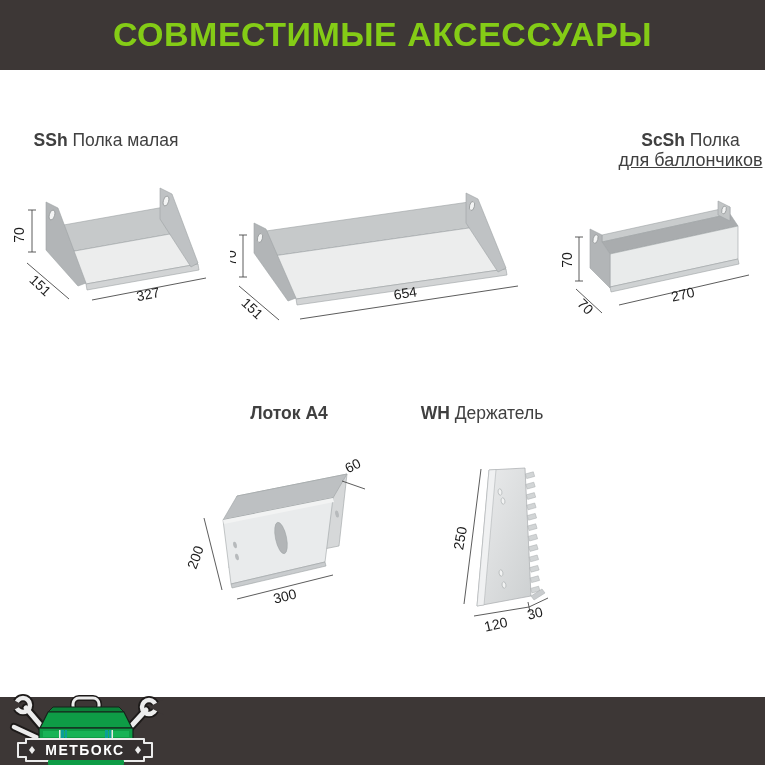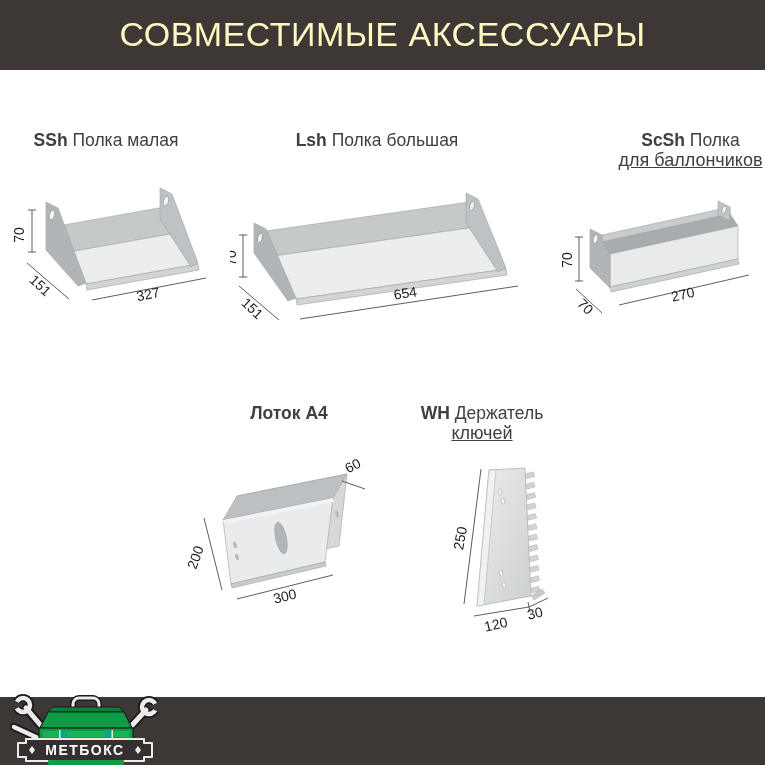--- a/index.html
+++ b/index.html
@@ -1,20 +1,20 @@
 <!DOCTYPE html>
 <html><head>
 <meta charset="utf-8">
 <style>
   html,body{margin:0;padding:0;background:#ffffff;}
   .page{position:relative;width:765px;height:765px;background:#ffffff;overflow:hidden;
         font-family:"Liberation Sans","DejaVu Sans",sans-serif;}
   .topbar{position:absolute;left:0;top:0;width:765px;height:70px;background:#3d3736;}
-  .topbar h1{margin:0;text-align:center;line-height:68px;font-size:34px;font-weight:400;
-             color:#fef9c3;letter-spacing:.5px;}
+  .topbar h1{margin:0;text-align:center;line-height:68px;font-size:34px;font-weight:700;
+             color:#84cc16;letter-spacing:.5px;}
   .bottombar{position:absolute;left:0;top:697px;width:765px;height:68px;background:#3d3736;}
   .plabel{position:absolute;text-align:center;font-size:17.5px;color:#404040;line-height:20px;}
   .pcode{font-weight:700;}
   .pname2{font-size:18px;text-decoration:underline;}
   .fig{position:absolute;}
   .dim line{stroke:#4a4a4a;stroke-width:.9;}
   .dim text{font-size:14px;fill:#1c1c1c;text-anchor:middle;font-family:"Liberation Sans","DejaVu Sans",sans-serif;}
   .metal{stroke:#9da2a4;stroke-width:.6;}
   .logo{position:absolute;left:6px;top:694px;width:158px;height:71px;z-index:2;}
 </style>
@@ -45,25 +45,20 @@
         <line x1="16" y1="24" x2="24" y2="24"></line>
         <line x1="16" y1="66" x2="24" y2="66"></line>
       <text x="12" y="49" transform="rotate(-90 12 49)">70</text>
       <line x1="15" y1="77" x2="57" y2="113"></line>
       <text x="25" y="103" transform="rotate(43 25 103)">151</text>
       <line x1="80" y1="114" x2="194" y2="92"></line>
       <text x="137" y="113" transform="rotate(-11 137 113)">327</text>
     </g>
   </svg>
 
-  <div class="plabel" style="left:282px;top:130px;width:190px;">
-    <span class="pcode">Lsh</span>
-    <span>Полка большая</span>
-    <div class="pname2"></div>
-  </div>
   <svg class="fig" style="left:230px;top:183px;" width="310" height="148" viewBox="0 0 310 148">
     <polygon class="metal" points="36,48 246,18 246,44 36,74" fill="#c6c9ca"></polygon>
     <polygon class="metal" points="36,74 246,44 276,86 66,116" fill="#eceded"></polygon>
     <polygon class="metal" points="66,116 276,86 277,92 67,122" fill="#d2d4d5"></polygon>
     <polygon class="metal" points="24,40 36,46 66,115 58,118 24,70" fill="#b2b5b7"></polygon>
     <ellipse cx="30" cy="55" rx="2.4" ry="4.6" transform="rotate(14 30 55)" fill="#f3f4f4" stroke="#8b8f91" stroke-width=".7"></ellipse>
     <polygon class="metal" points="236,10 248,16 276,85 268,89 236,40" fill="#bfc2c4"></polygon>
     <ellipse cx="242" cy="23" rx="2.4" ry="4.6" transform="rotate(14 242 23)" fill="#f3f4f4" stroke="#8b8f91" stroke-width=".7"></ellipse>
     <g class="dim">
       <line x1="13" y1="52" x2="13" y2="94"></line>
@@ -124,21 +119,20 @@
       <line x1="19" y1="80" x2="37" y2="152"></line>
       <text x="15" y="121" transform="rotate(-70 15 121)">200</text>
       <line x1="52" y1="161" x2="148" y2="137"></line>
       <text x="101" y="163" transform="rotate(-14 101 163)">300</text>
     </g>
   </svg>
 
   <div class="plabel" style="left:392px;top:403px;width:180px;">
     <span class="pcode">WH</span>
     <span>Держатель</span>
-    <div class="pname2">ключей</div>
   </div>
   <svg class="fig" style="left:425px;top:438px;" width="190" height="220" viewBox="0 0 190 220">
     <defs>
       <linearGradient id="g5" x1="0" y1="0" x2="1" y2="1">
         <stop offset="0" stop-color="#ebeced"></stop>
           <stop offset="1" stop-color="#cdd0d1"></stop>
       </linearGradient>
     </defs>
     <polygon points="64,32 100,30 106,158 52,168" fill="url(#g5)" stroke="#a7abad" stroke-width=".7"></polygon>
     <polygon points="64,32 71,31.5 59,167 52,168" fill="#f0f1f2" stroke="#a7abad" stroke-width=".5"></polygon>

